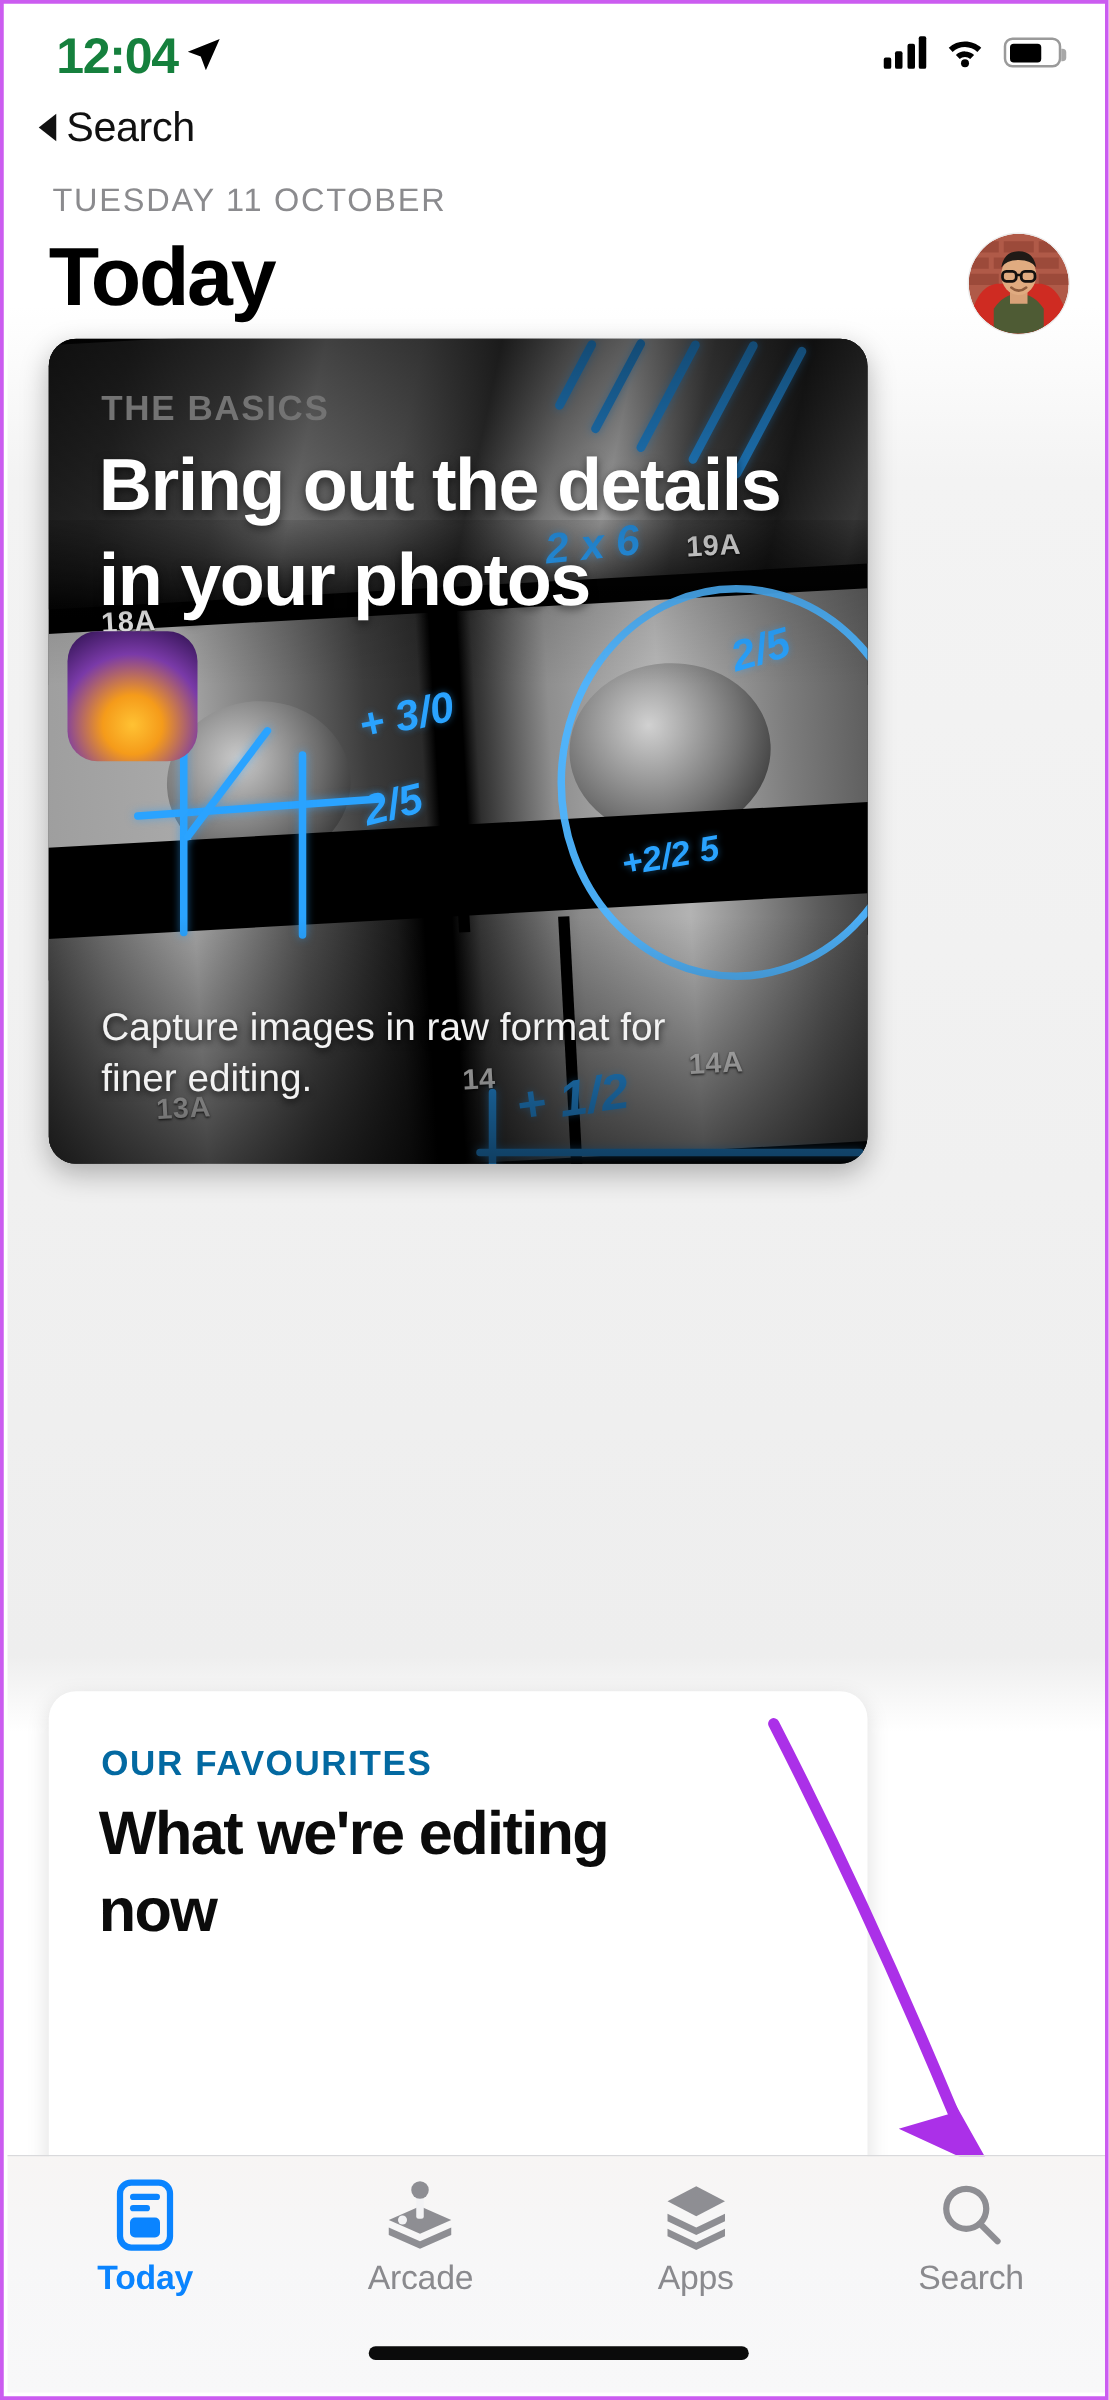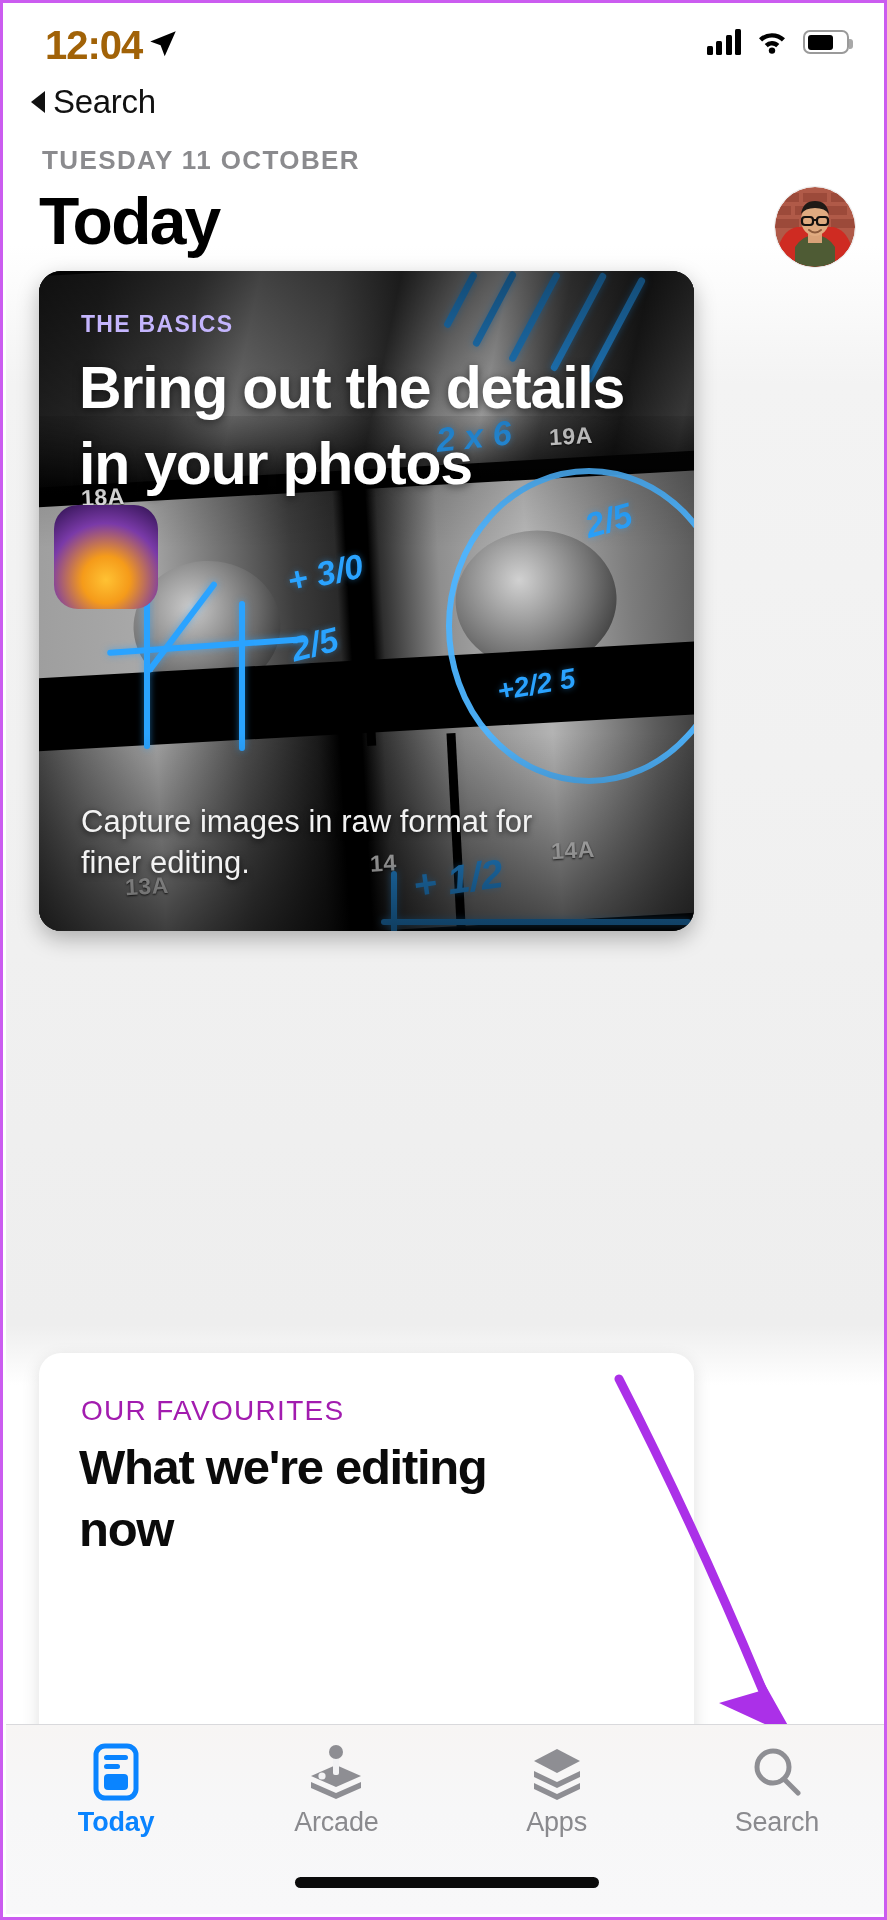--- a/index.html
+++ b/index.html
@@ -16,21 +16,21 @@
     background:#ffffff;
     overflow:hidden;
   }
 
   
   #statusbar {
     position:absolute; left:0; top:0; width:881px; height:80px;
   }
   .sb-time {
     position:absolute; left:42px; top:20px;
-    font-size:40px; font-weight:700; letter-spacing:-1px; color:#a16207;
+    font-size:40px; font-weight:700; letter-spacing:-1px; color:#15803d;
   }
   .sb-loc {
     position:absolute; left:143px; top:24px; width:34px; height:34px;
   }
   .sb-right {
     position:absolute; right:35px; top:26px;
     display:flex; align-items:center; gap:14px;
   }
   .bars { display:flex; align-items:flex-end; gap:3.5px; height:26px; }
   .bars i { display:block; width:6px; background:#000; border-radius:1.5px; }
@@ -63,21 +63,21 @@
   #content {
     position:absolute; left:3px; top:122px;
     width:881px; height:1605px;
     background:linear-gradient(180deg,#ffffff 0%,#ffffff 120px,#f3f3f3 260px,#eeeeee 1200px,#ffffff 1260px,#ffffff 100%);
     overflow:hidden;
   }
 
   
   .eyebrow {
     position:absolute; left:36px; top:20px;
-    font-size:26px; font-weight:700; letter-spacing:1.4px; color:#8b8b8e;
+    font-size:26px; font-weight:400; letter-spacing:1.4px; color:#8b8b8e;
   }
   .page-title {
     position:absolute; left:33px; top:58px;
     font-size:66px; font-weight:700; letter-spacing:-1.8px; color:#000;
   }
   #avatar {
     position:absolute; right:32px; top:62px;
     width:80px; height:80px; border-radius:50%;
     overflow:hidden; cursor:pointer;
     box-shadow:0 0 0 1px rgba(0,0,0,.08);
@@ -146,21 +146,21 @@
   #hero .overlay-grad {
     position:absolute; left:0; top:0; width:100%; height:42%;
     background:linear-gradient(180deg,rgba(0,0,0,.55) 0%,rgba(0,0,0,.15) 70%,rgba(0,0,0,0) 100%);
   }
   #hero .bottom-grad {
     position:absolute; left:0; bottom:0; width:100%; height:30%;
     background:linear-gradient(0deg,rgba(0,0,0,.62) 0%,rgba(0,0,0,0) 100%);
   }
   .hero-kicker {
     position:absolute; left:42px; top:40px;
-    font-size:23px; font-weight:600; letter-spacing:1.3px; color:#c4b5fd;
+    font-size:28px; font-weight:600; letter-spacing:1.3px; color:#737373;
   }
   .hero-title {
     position:absolute; left:40px; top:80px; width:560px;
     font-size:59px; font-weight:700; line-height:1.28;
     letter-spacing:-1.2px; color:#fff;
     text-shadow:0 2px 8px rgba(0,0,0,.55);
   }
   .hero-caption {
     position:absolute; left:42px; bottom:48px; width:510px;
     font-size:31px; line-height:1.33; color:#f2f2f2;
@@ -171,21 +171,21 @@
   
   #card2 {
     position:absolute; left:33px; top:1228px;
     width:655px; height:420px;
     background:#fff; border-radius:22px;
     box-shadow:0 6px 18px rgba(0,0,0,.13);
     overflow:hidden; cursor:pointer;
   }
   .c2-kicker {
     position:absolute; left:42px; top:42px;
-    font-size:28px; font-weight:400; letter-spacing:1.3px; color:#a21caf;
+    font-size:28px; font-weight:700; letter-spacing:1.3px; color:#0369a1;
   }
   .c2-title {
     position:absolute; left:40px; top:84px; width:430px;
     font-size:49px; font-weight:700; line-height:1.26;
     letter-spacing:-1.3px; color:#0b0b0b;
   }
   #appicon {
     position:absolute; left:48px; top:380px;
     width:104px; height:104px; border-radius:24px;
     background:radial-gradient(circle at 50% 72%,#ffc233 0%,#f59b1a 26%,#7a3aa8 62%,#2a0f4a 100%);

